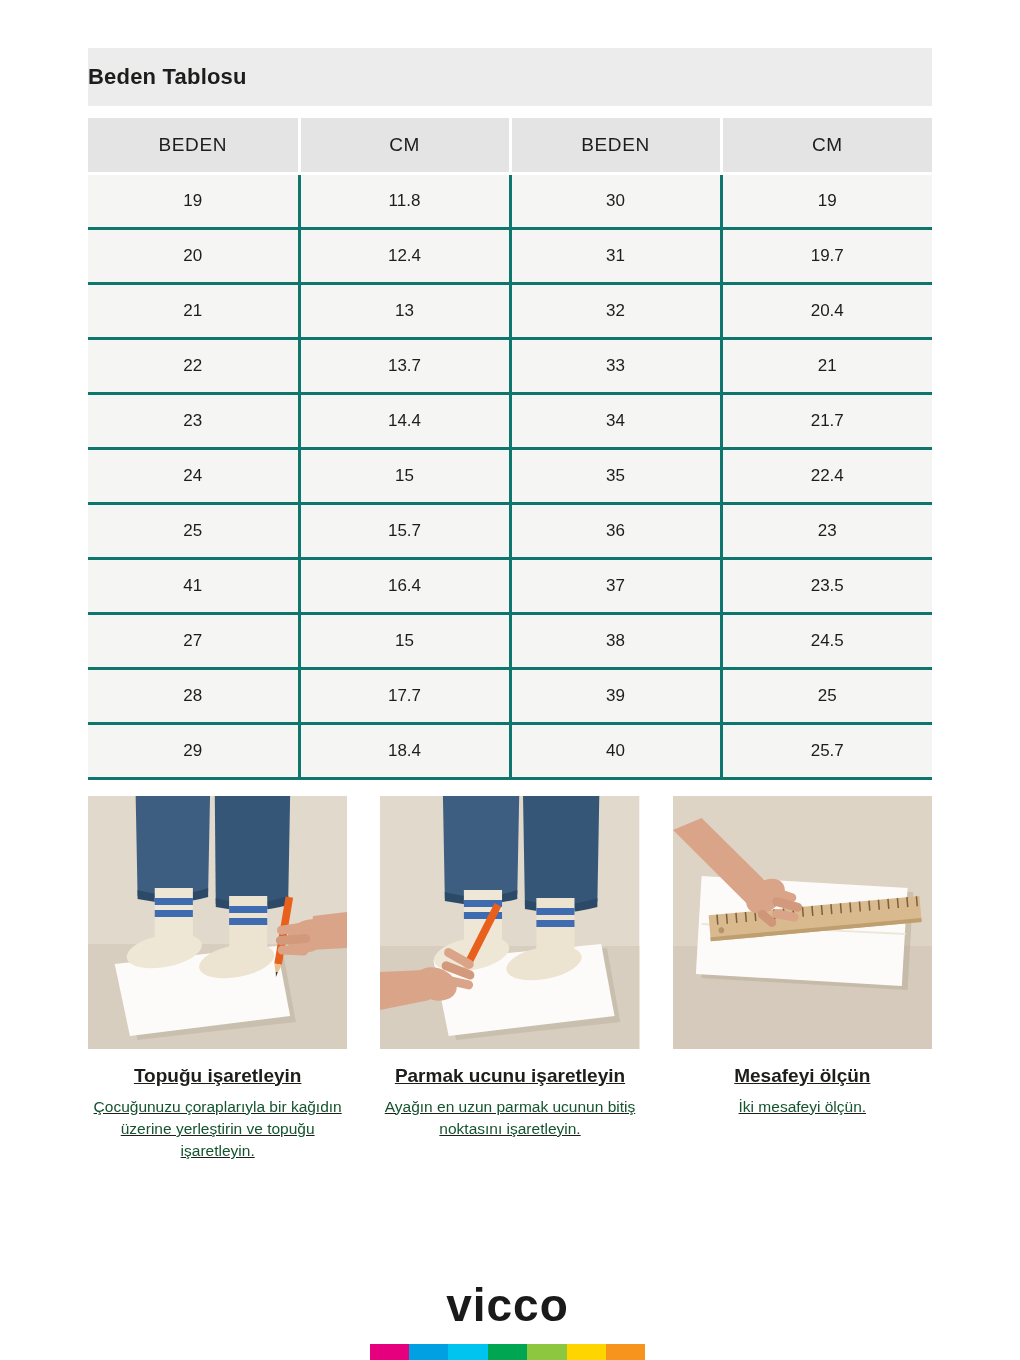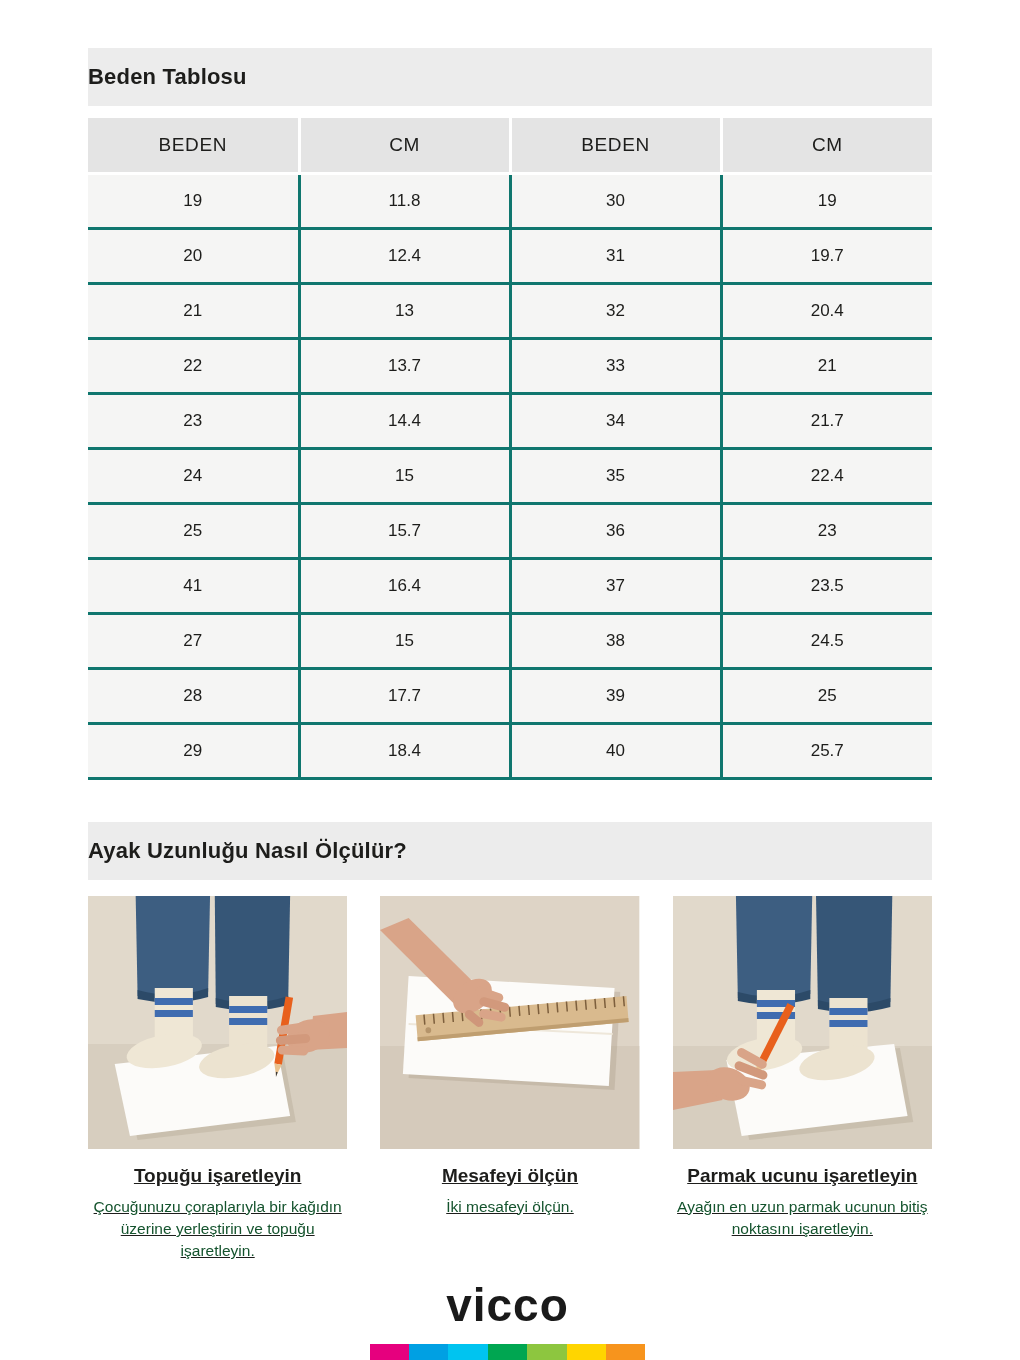--- a/index.html
+++ b/index.html
@@ -127,23 +127,20 @@
         </tr>
         <tr>
           <td>29</td>
           <td>18.4</td>
           <td>40</td>
           <td>25.7</td>
         </tr>
       </tbody>
   </table>
 
-  <div class="section-header second">
-    <span>Ayak Uzunluğu Nasıl Ölçülür?</span>
-  </div>
 
   <div class="steps">
 
     <div class="step">
       <svg class="photo" viewBox="0 0 272 253" preserveAspectRatio="none">
         <rect width="272" height="253" fill="#e1d9cb"></rect>
         <rect y="148" width="272" height="105" fill="#d7cebf"></rect>
         <polygon points="34,172 204,154 218,226 52,244" fill="#b7ac99" opacity="0.45"></polygon>
         <polygon points="28,168 198,150 212,220 44,240" fill="#fcfbf9"></polygon>
 
@@ -175,20 +172,63 @@
         <g>
           <polygon points="272,116 272,152 232,154 236,120" fill="#d9a488"></polygon>
           <ellipse cx="231" cy="140" rx="23" ry="16" fill="#d9a488" transform="rotate(-18 231 140)"></ellipse>
           <rect x="198" y="128" width="34" height="9" rx="4.5" fill="#d9a488" transform="rotate(-8 215 132)"></rect>
           <rect x="197" y="139" width="36" height="9" rx="4.5" fill="#d2997c" transform="rotate(-4 215 143)"></rect>
           <rect x="199" y="150" width="32" height="9" rx="4.5" fill="#d9a488" transform="rotate(2 215 154)"></rect>
         </g>
       </svg>
       <div class="step-title">Topuğu işaretleyin</div>
       <div class="step-desc">Çocuğunuzu çoraplarıyla bir kağıdın üzerine yerleştirin ve topuğu işaretleyin.</div>
+    </div>
+
+    <div class="step">
+      <svg class="photo" viewBox="0 0 272 253" preserveAspectRatio="none">
+        <rect width="272" height="253" fill="#e1d9cb"></rect>
+        <rect y="150" width="272" height="103" fill="#d7cebf"></rect>
+        <polygon points="62,168 238,152 252,226 80,244" fill="#b7ac99" opacity="0.45"></polygon>
+        <polygon points="56,164 232,148 246,220 72,240" fill="#fcfbf9"></polygon>
+
+        <path d="M66,0 L146,0 L144,98 Q106,108 68,102 Z" fill="#3d5e81"></path>
+        <path d="M150,0 L230,0 L228,106 Q190,116 152,110 Z" fill="#365677"></path>
+        <path d="M68,96 Q106,106 144,94 L144,103 Q106,113 68,105 Z" fill="#2c4a68"></path>
+        <path d="M152,104 Q190,114 228,102 L228,111 Q190,121 152,113 Z" fill="#2c4a68"></path>
+
+        <g>
+          <rect x="88" y="94" width="40" height="52" fill="#efe7d5"></rect>
+          <ellipse cx="96" cy="158" rx="40" ry="16" fill="#efe7d5" transform="rotate(-10 96 158)"></ellipse>
+          <rect x="88" y="104" width="40" height="7" fill="#3f6cb0"></rect>
+          <rect x="88" y="116" width="40" height="7" fill="#3f6cb0"></rect>
+        </g>
+        <g>
+          <rect x="164" y="102" width="40" height="54" fill="#ece3d0"></rect>
+          <ellipse cx="172" cy="167" rx="40" ry="16" fill="#ece3d0" transform="rotate(-10 172 167)"></ellipse>
+          <rect x="164" y="112" width="40" height="7" fill="#3f6cb0"></rect>
+          <rect x="164" y="124" width="40" height="7" fill="#3f6cb0"></rect>
+        </g>
+
+        <g transform="rotate(28 88 176)">
+          <rect x="84" y="100" width="8" height="68" fill="#e8601c"></rect>
+          <polygon points="84,168 92,168 88,180" fill="#e9c28e"></polygon>
+          <polygon points="87,176 89,176 88,181" fill="#3a3a3a"></polygon>
+        </g>
+
+        <g>
+          <polygon points="0,176 0,214 52,204 46,174" fill="#d9a488"></polygon>
+          <ellipse cx="58" cy="188" rx="23" ry="16" fill="#d9a488" transform="rotate(16 58 188)"></ellipse>
+          <rect x="66" y="158" width="34" height="9" rx="4.5" fill="#d9a488" transform="rotate(28 83 162)"></rect>
+          <rect x="64" y="170" width="36" height="9" rx="4.5" fill="#d2997c" transform="rotate(20 82 174)"></rect>
+          <rect x="66" y="182" width="32" height="9" rx="4.5" fill="#d9a488" transform="rotate(12 82 186)"></rect>
+        </g>
+      </svg>
+      <div class="step-title">Parmak ucunu işaretleyin</div>
+      <div class="step-desc">Ayağın en uzun parmak ucunun bitiş noktasını işaretleyin.</div>
     </div>
 
     <div class="step">
       <svg class="photo" viewBox="0 0 272 253" preserveAspectRatio="none">
         <rect width="272" height="253" fill="#ded4c6"></rect>
         <rect y="150" width="272" height="103" fill="#d5cabb"></rect>
         <polygon points="36,84 252,96 246,194 30,182" fill="#b3a794" opacity="0.45"></polygon>
         <polygon points="30,80 246,92 240,190 24,178" fill="#fcfbf9"></polygon>
         <line x1="30" y1="128" x2="244" y2="138" stroke="#eee7da" stroke-width="2"></line>
 
@@ -203,63 +243,20 @@
           <polygon points="0,34 30,22 100,88 80,110" fill="#d9a488"></polygon>
           <ellipse cx="97" cy="100" rx="22" ry="15" fill="#d9a488" transform="rotate(-32 97 100)"></ellipse>
           <rect x="100" y="94" width="30" height="9" rx="4.5" fill="#d9a488" transform="rotate(18 115 98)"></rect>
           <rect x="104" y="104" width="32" height="9" rx="4.5" fill="#d2997c" transform="rotate(14 120 108)"></rect>
           <rect x="104" y="115" width="28" height="9" rx="4.5" fill="#d9a488" transform="rotate(10 118 119)"></rect>
           <rect x="88" y="118" width="22" height="9" rx="4.5" fill="#cf967a" transform="rotate(38 99 122)"></rect>
         </g>
       </svg>
       <div class="step-title">Mesafeyi ölçün</div>
       <div class="step-desc">İki mesafeyi ölçün.</div>
-    </div>
-
-    <div class="step">
-      <svg class="photo" viewBox="0 0 272 253" preserveAspectRatio="none">
-        <rect width="272" height="253" fill="#e1d9cb"></rect>
-        <rect y="150" width="272" height="103" fill="#d7cebf"></rect>
-        <polygon points="62,168 238,152 252,226 80,244" fill="#b7ac99" opacity="0.45"></polygon>
-        <polygon points="56,164 232,148 246,220 72,240" fill="#fcfbf9"></polygon>
-
-        <path d="M66,0 L146,0 L144,98 Q106,108 68,102 Z" fill="#3d5e81"></path>
-        <path d="M150,0 L230,0 L228,106 Q190,116 152,110 Z" fill="#365677"></path>
-        <path d="M68,96 Q106,106 144,94 L144,103 Q106,113 68,105 Z" fill="#2c4a68"></path>
-        <path d="M152,104 Q190,114 228,102 L228,111 Q190,121 152,113 Z" fill="#2c4a68"></path>
-
-        <g>
-          <rect x="88" y="94" width="40" height="52" fill="#efe7d5"></rect>
-          <ellipse cx="96" cy="158" rx="40" ry="16" fill="#efe7d5" transform="rotate(-10 96 158)"></ellipse>
-          <rect x="88" y="104" width="40" height="7" fill="#3f6cb0"></rect>
-          <rect x="88" y="116" width="40" height="7" fill="#3f6cb0"></rect>
-        </g>
-        <g>
-          <rect x="164" y="102" width="40" height="54" fill="#ece3d0"></rect>
-          <ellipse cx="172" cy="167" rx="40" ry="16" fill="#ece3d0" transform="rotate(-10 172 167)"></ellipse>
-          <rect x="164" y="112" width="40" height="7" fill="#3f6cb0"></rect>
-          <rect x="164" y="124" width="40" height="7" fill="#3f6cb0"></rect>
-        </g>
-
-        <g transform="rotate(28 88 176)">
-          <rect x="84" y="100" width="8" height="68" fill="#e8601c"></rect>
-          <polygon points="84,168 92,168 88,180" fill="#e9c28e"></polygon>
-          <polygon points="87,176 89,176 88,181" fill="#3a3a3a"></polygon>
-        </g>
-
-        <g>
-          <polygon points="0,176 0,214 52,204 46,174" fill="#d9a488"></polygon>
-          <ellipse cx="58" cy="188" rx="23" ry="16" fill="#d9a488" transform="rotate(16 58 188)"></ellipse>
-          <rect x="66" y="158" width="34" height="9" rx="4.5" fill="#d9a488" transform="rotate(28 83 162)"></rect>
-          <rect x="64" y="170" width="36" height="9" rx="4.5" fill="#d2997c" transform="rotate(20 82 174)"></rect>
-          <rect x="66" y="182" width="32" height="9" rx="4.5" fill="#d9a488" transform="rotate(12 82 186)"></rect>
-        </g>
-      </svg>
-      <div class="step-title">Parmak ucunu işaretleyin</div>
-      <div class="step-desc">Ayağın en uzun parmak ucunun bitiş noktasını işaretleyin.</div>
     </div>
 
   </div>
 </div>
 
 <div class="footer">
   <div class="logo">vicco</div>
   <div class="brand-bar">
       <div class="bar-seg" style="background: rgb(230, 0, 126);"></div>
       <div class="bar-seg" style="background: rgb(0, 160, 227);"></div>

